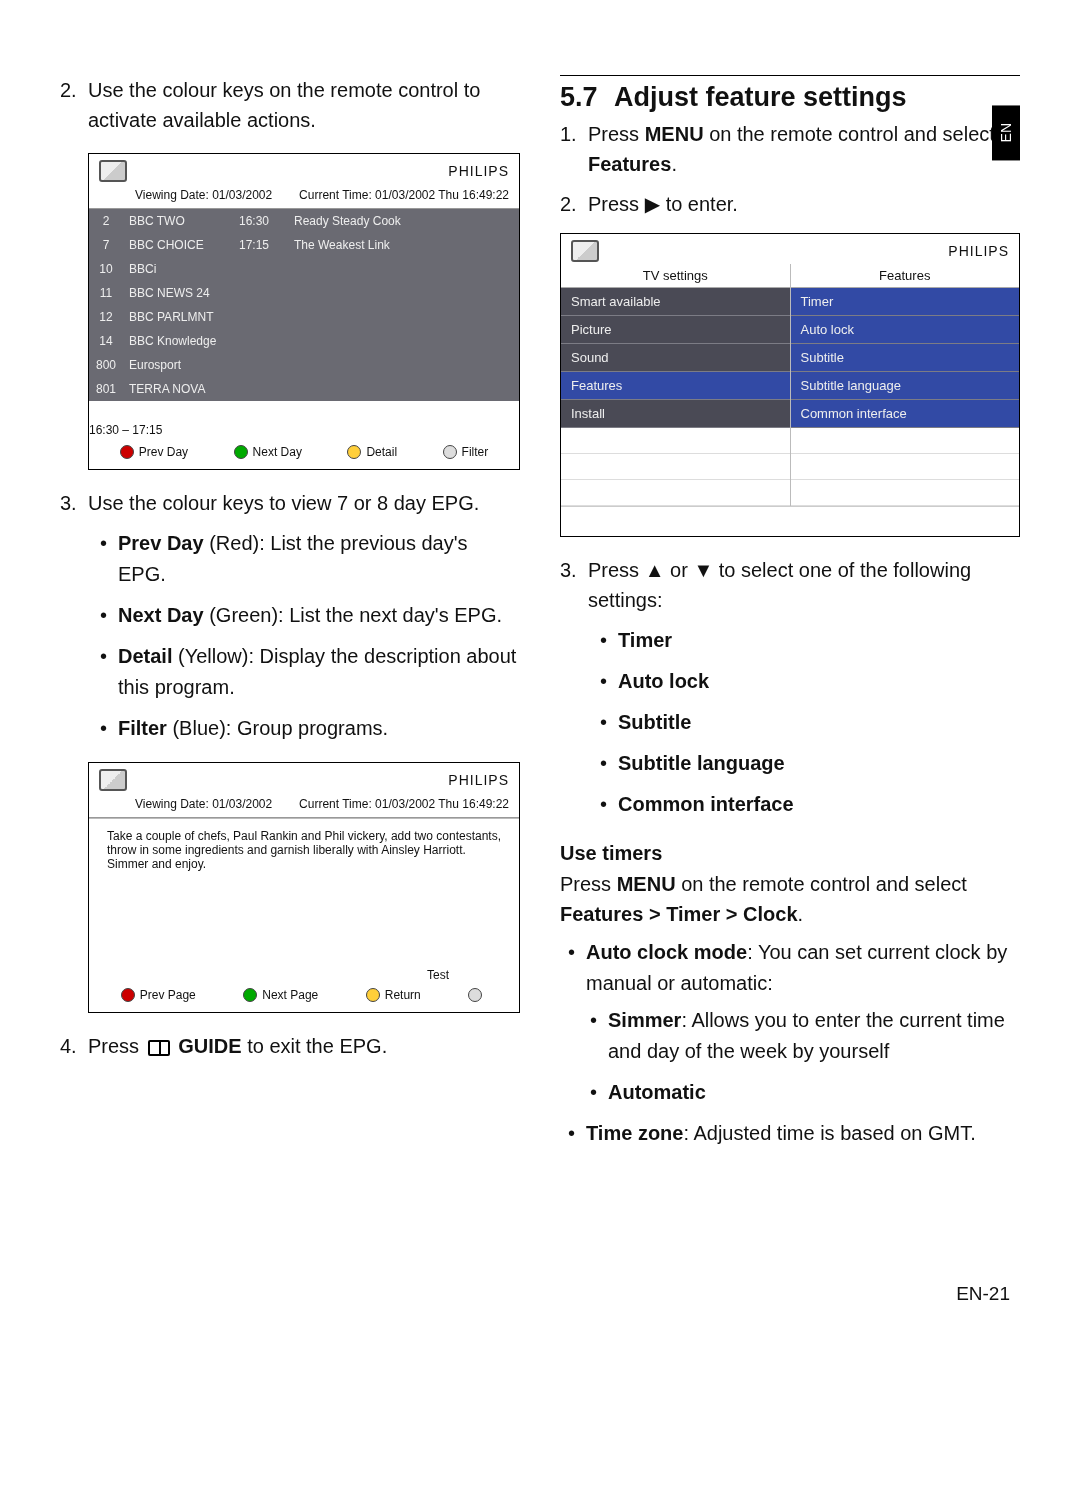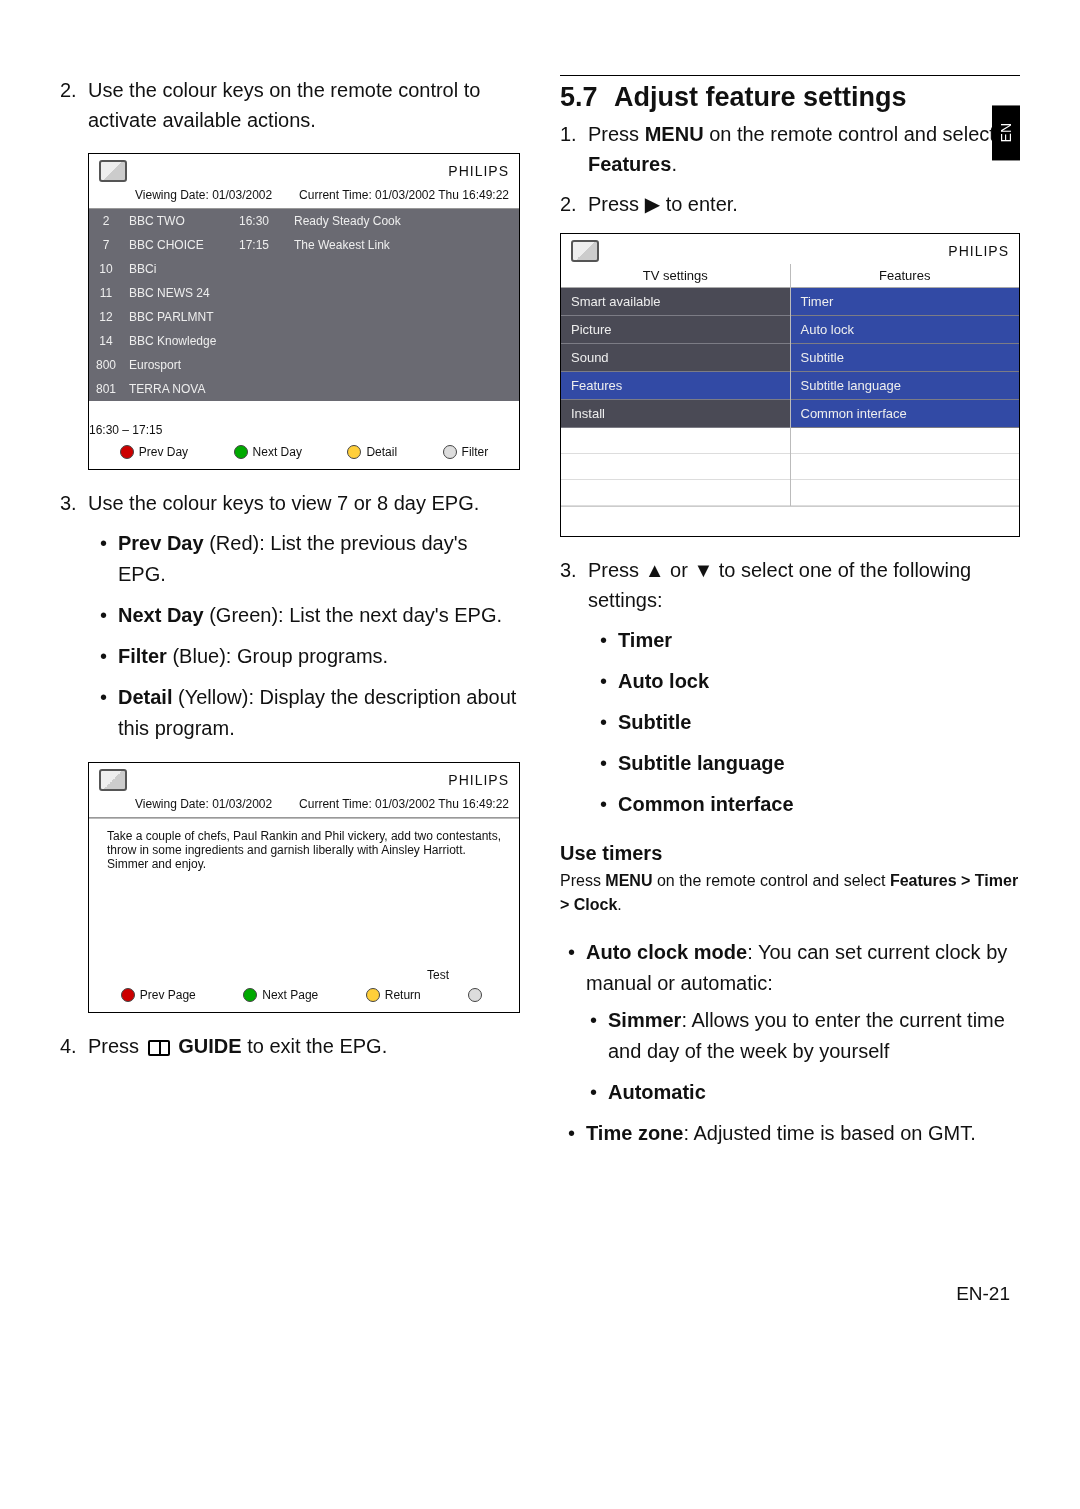--- a/index.html
+++ b/index.html
@@ -39,21 +39,21 @@
   ul.bullets { margin: 6px 0 14px 0; padding-left: 58px; }
   ul.bullets > li { font-size: 20px; line-height: 1.55; margin-bottom: 10px; list-style: none; position: relative; }
   ul.bullets > li::before { content: "•"; position: absolute; left: -18px; }
   ul.sub { margin: 6px 0 6px 22px; padding: 0; }
   ul.sub > li { font-size: 20px; line-height: 1.55; margin-bottom: 10px; list-style: none; position: relative; }
   ul.sub > li::before { content: "•"; position: absolute; left: -18px; }
   h2.sect { font-size: 27px; font-weight: bold; margin: 0 0 6px 0; border-top: 1px solid #000; padding-top: 6px; }
   h2.sect .sn { display:inline-block; width:54px;}
   strong { font-weight: bold; }
   .subhead { font-size: 20px; font-weight: bold; margin: 22px 0 4px 0; }
-  .para { font-size: 16px; line-height:1.5; margin-bottom: 20px;}
+  .para { font-size: 20px; line-height:1.5; margin-bottom: 8px;}
   
   .tvbox { border: 1px solid #000; margin: 18px 0 18px 28px; overflow:hidden; }
   .tvbox .hdr { display:flex; align-items:center; justify-content:space-between; padding: 6px 10px 2px 10px; }
   .tvicon { width:28px; height:22px; border:2px solid #555; border-radius:3px; position:relative; display:inline-block; background:linear-gradient(135deg,#eee 50%,#ccc 50%);}
   .brand { font-weight:normal; font-size:14px; letter-spacing:1px;}
   .tvbox .bar { display:flex; justify-content:space-between; font-size:12px; padding:4px 10px 6px 46px; border-bottom:1px solid #999;}
   .chlist { width:100%; border-collapse:collapse; }
   .chlist td { font-size:12px; padding:5px 6px; }
   .chlist tr.dark td { background:#6a6a72; color:#eee; }
   .chnum { width:34px; background:#3f3f47; color:#eee; text-align:center; }
@@ -180,22 +180,22 @@
         </div>
       </div>
 
       <div class="step">
         <div class="step-num">3.</div>
         <div class="step-text">Use the colour keys to view 7 or 8 day EPG.</div>
       </div>
       <ul class="bullets">
         <li><strong>Prev Day</strong><span> (Red): List the previous day's EPG.</span></li>
         <li><strong>Next Day</strong><span> (Green): List the next day's EPG.</span></li>
+        <li><strong>Detail</strong><span> (Yellow): Display the description about this program.</span></li>
         <li><strong>Filter</strong><span> (Blue): Group programs.</span></li>
-        <li><strong>Detail</strong><span> (Yellow): Display the description about this program.</span></li>
       </ul>
 
       <div class="tvbox">
         <div class="hdr">
           <span class="tvicon"></span>
           <span class="brand">PHILIPS</span>
         </div>
         <div class="bar">
           <span>Viewing Date: 01/03/2002</span>
           <span>Current Time: 01/03/2002 Thu 16:49:22</span>

